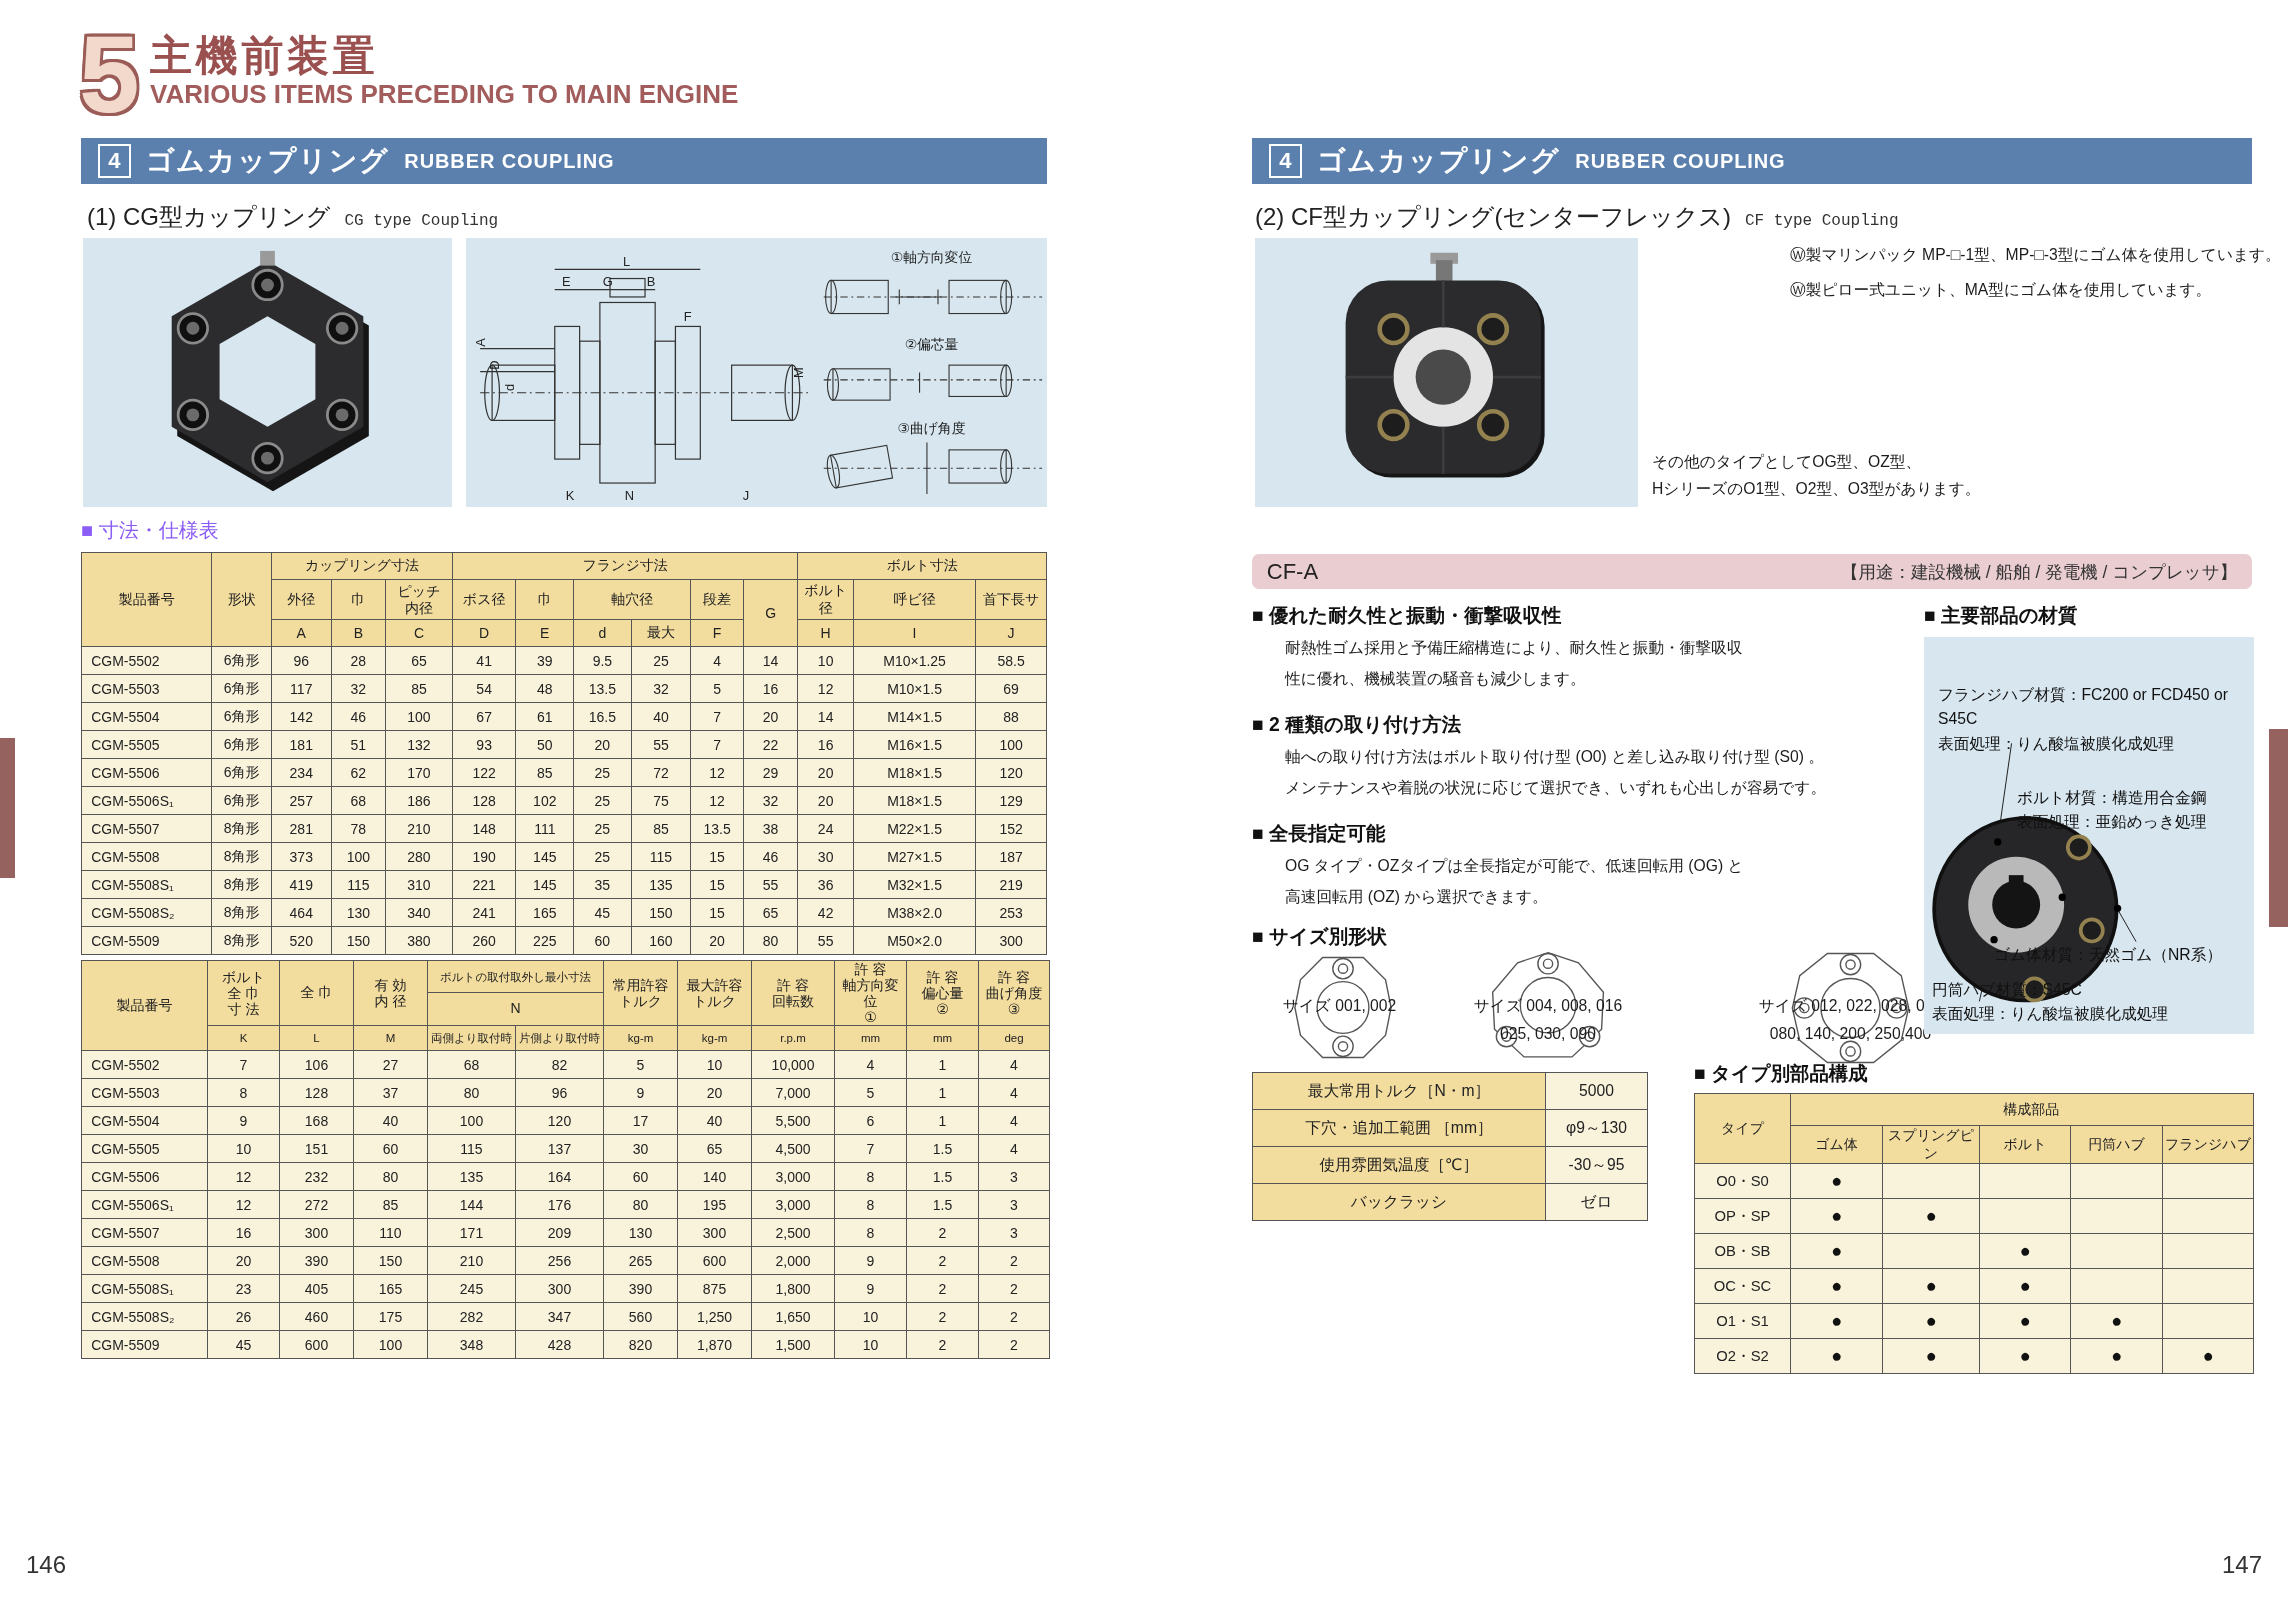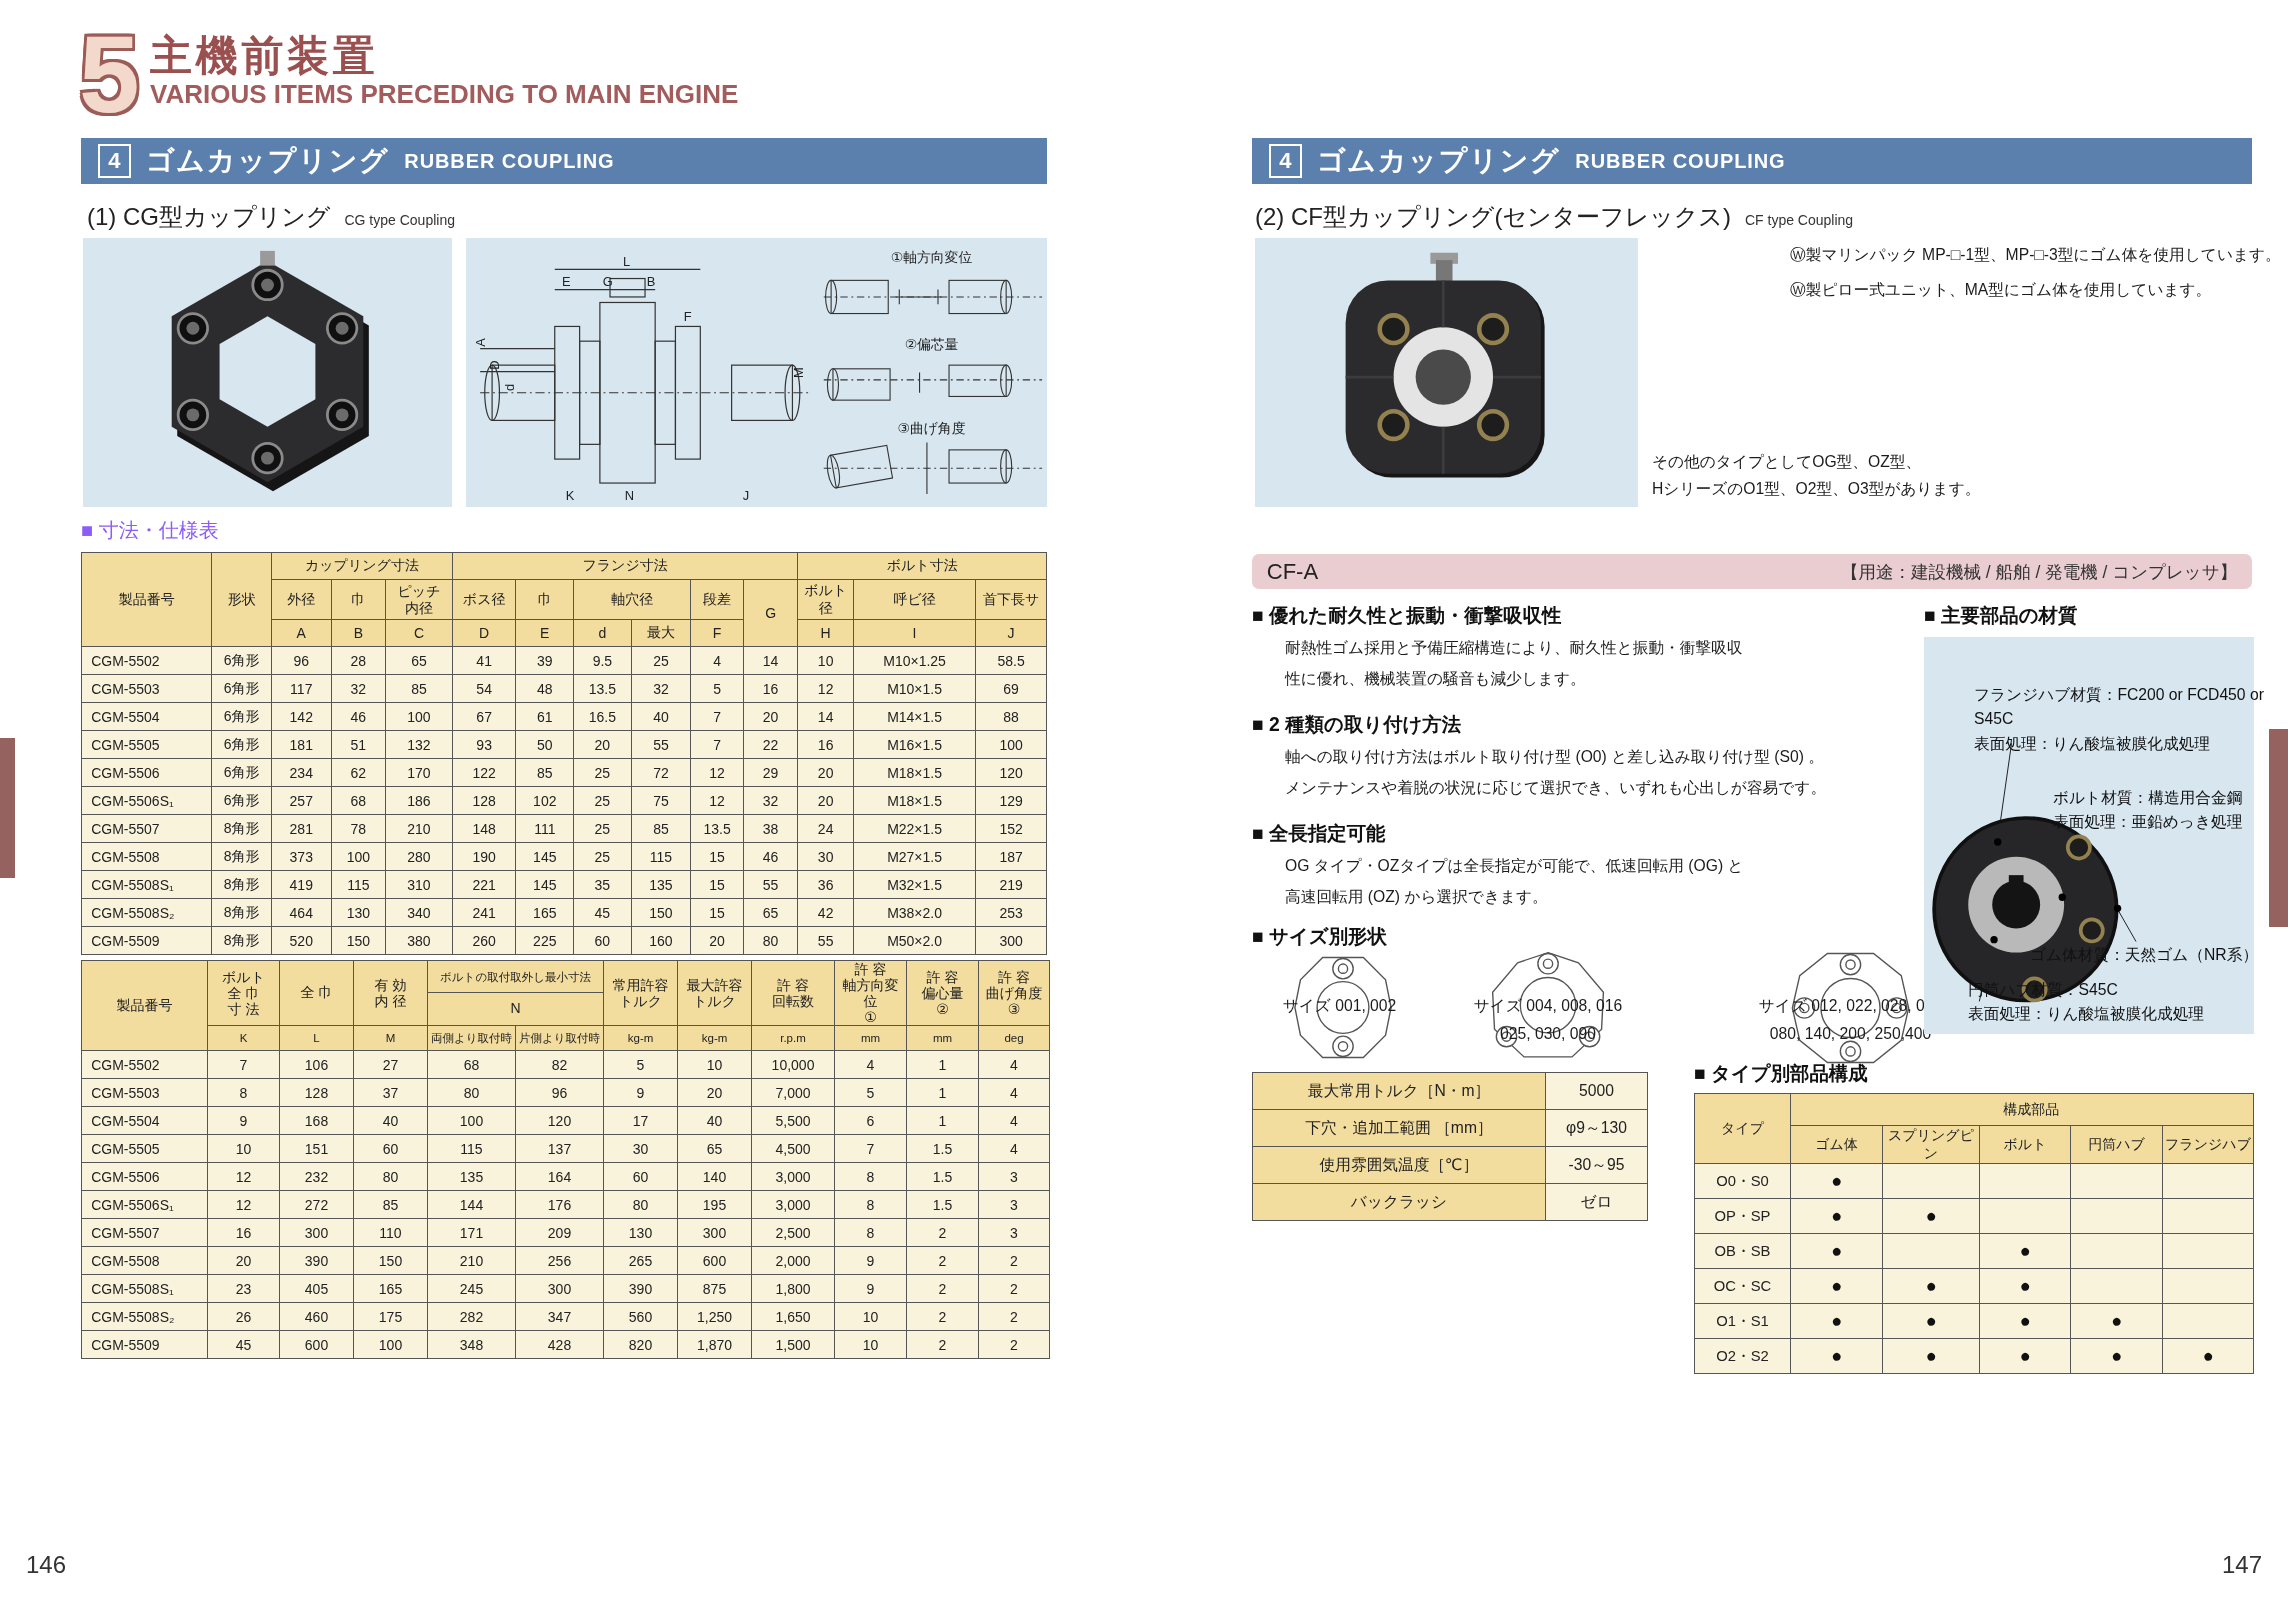--- a/index.html
+++ b/index.html
@@ -15,21 +15,21 @@
   .ch-en{font-size:26px;font-weight:bold;color:#a25c5c;letter-spacing:0px;}
 
   
   .secbar{height:46px;background:#5b80ae;display:flex;align-items:center;gap:14.8px;padding:0 0 0 16.6px;box-sizing:border-box;}
   .badge{width:29.5px;height:29.5px;border:2.8px solid #fff;color:#fff;font-weight:bold;font-size:22px;
          display:flex;align-items:center;justify-content:center;flex:0 0 auto;}
   .sec-jp{color:#fff;font-weight:bold;font-size:28px;letter-spacing:1.8px;}
   .sec-en{color:#fff;font-weight:bold;font-size:20px;letter-spacing:0.9px;}
 
   .subsec{font-size:24px;color:#222;font-weight:500;}
-  .subsec .en{font-size:14px;color:#333;font-weight:normal;margin-left:7.4px;}
+  .subsec .en{font-size:16px;color:#333;font-weight:normal;margin-left:7.4px;font-family:Liberation Mono, monospace;}
 
   .photobox{background:#d7e6ef;}
   .h2{font-size:20px;font-weight:normal;color:#8b5cf6;}
 
   
   table{border-collapse:collapse;table-layout:fixed;}
   .dtable{border:1.8px solid #444;}
   .dtable th,.dtable td{border:0.9px solid #555;text-align:center;vertical-align:middle;
      padding:0 1.8px;overflow:hidden;font-weight:normal;color:#222;}
   .dtable th{background:#f2dc9e;font-size:14px;}
@@ -48,21 +48,21 @@
   
   .introline{font-size:15.7px;color:#1c1c1c;line-height:2.2;white-space:nowrap;}
   .caption{font-size:15.7px;color:#1c1c1c;line-height:1.7;white-space:pre-line;}
   .cfbar{height:35px;background:#e9cdd1;display:flex;align-items:center;justify-content:space-between;
          padding:0 14.8px;box-sizing:border-box;border-radius:7px;}
   .cfbar .model{font-size:22px;color:#222;font-weight:500;}
   .cfbar .usage{font-size:17.5px;color:#333;}
   .feat-h{font-size:19.4px;font-weight:bold;color:#111;}
   .feat-b{font-size:15.7px;color:#1c1c1c;line-height:1.95;white-space:pre-line;}
   .sizecap{font-size:15.7px;color:#1c1c1c;text-align:center;white-space:pre-line;line-height:1.8;}
-  .matlabel{font-size:15.7px;color:#111;white-space:pre-line;line-height:1.55;margin-left:36px;}
+  .matlabel{font-size:15.7px;color:#111;white-space:pre-line;line-height:1.55;}
 
   .spec th{background:#f2dc9e;font-size:15.7px;height:36px;font-weight:normal;}
   .spec td{background:#faf3dc;font-size:15.7px;height:36px;}
   .spec td:first-child{text-align:center;padding-left:1.8px;}
 
   .comp th{font-size:14px;}
   .comp td{height:34px;font-size:18.5px;}
   .comp td:first-child{text-align:center;padding-left:1.8px;font-size:14.8px;}
   .dot{color:#111;}
 

